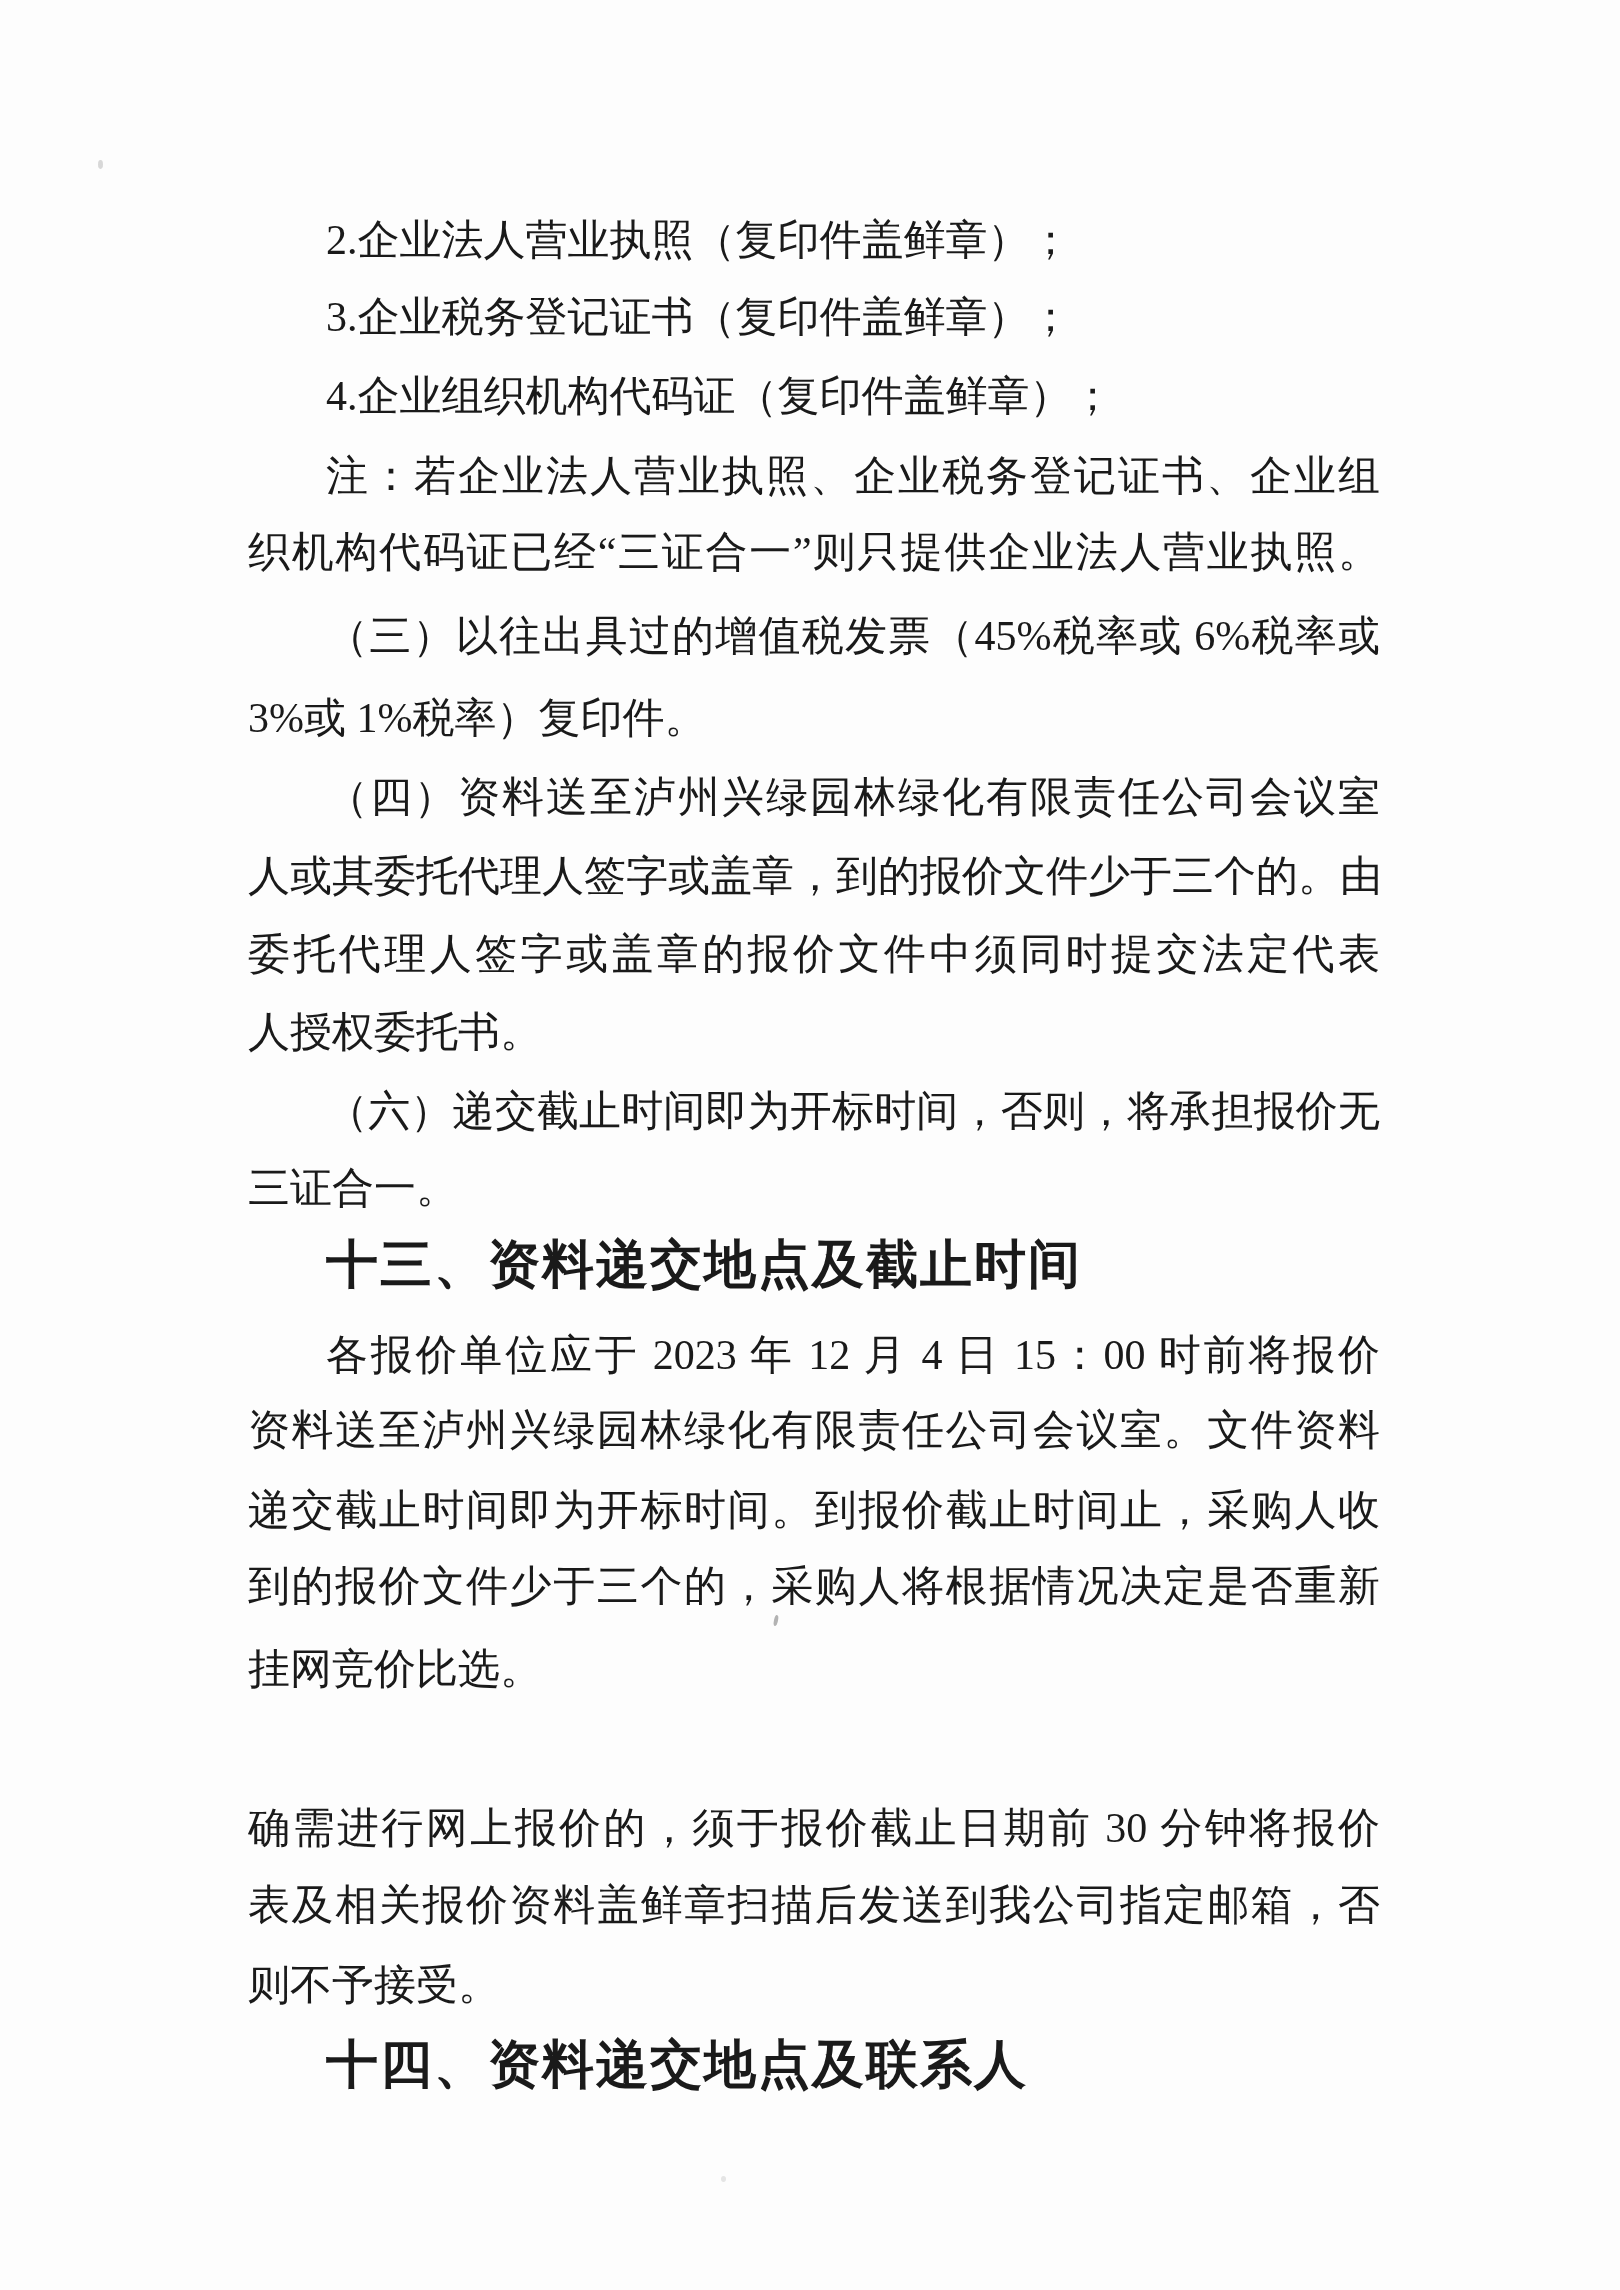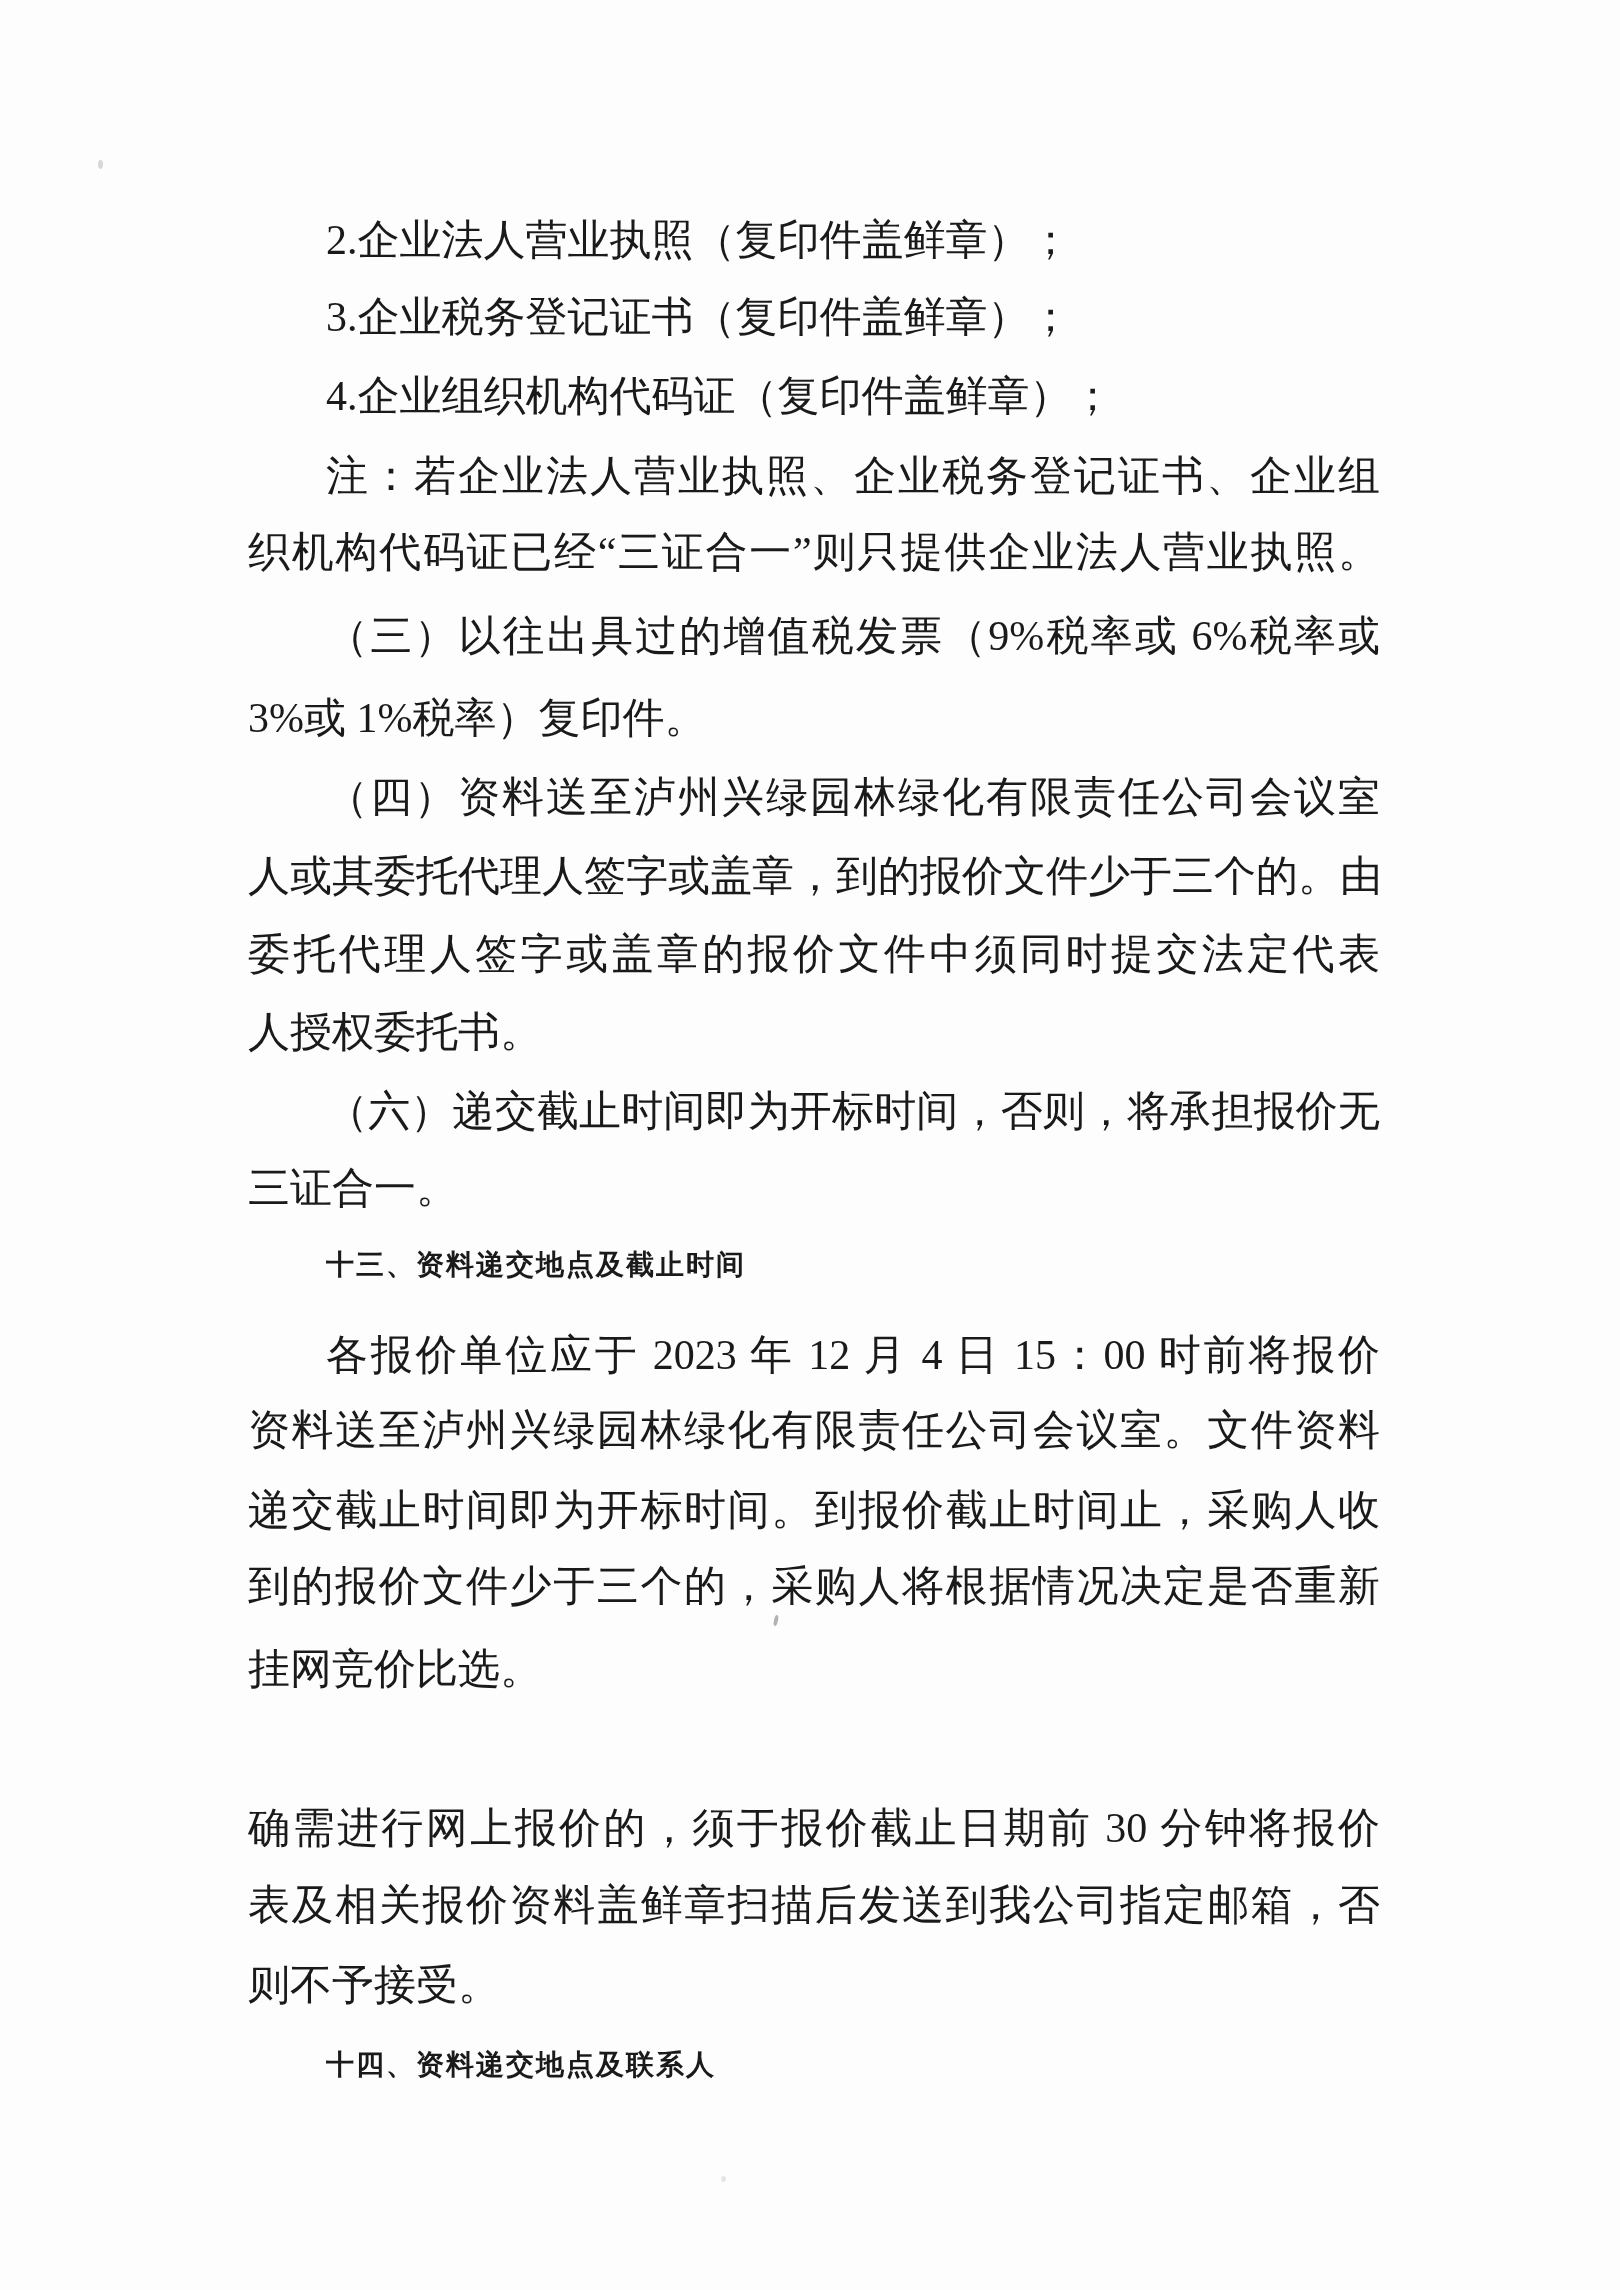--- a/index.html
+++ b/index.html
@@ -30,21 +30,21 @@
   .indent {
     padding-left: 78px;
   }
   .fill {
     text-align: justify;
     text-align-last: justify;
   }
   .hd {
     font-family: "Liberation Sans", "DejaVu Sans", sans-serif;
     font-weight: 700;
-    font-size: 28px;
+    font-size: 52px;
     letter-spacing: 2px;
   }
   .speck {
     position: absolute;
     background: rgba(50, 50, 50, 0.18);
     border-radius: 50%;
   }
   #speck1 { left: 98px; top: 160px; width: 4.9px;  height: 8.8px; }
   #speck2 { left: 774px; top: 1615px; width: 3.9px; height: 10.8px; background: rgba(40,40,40,0.35); transform: rotate(12deg); }
   #speck3 { left: 721px; top: 2176px; width: 4.9px; height: 5.9px; background: rgba(60,60,60,0.12); }
@@ -56,21 +56,21 @@
 
   <div class="speck" id="speck1"></div>
   <div class="speck" id="speck2"></div>
   <div class="speck" id="speck3"></div>
 
   <div class="ln indent" style="top:214px">2.企业法人营业执照（复印件盖鲜章）；</div>
   <div class="ln indent" style="top:291px">3.企业税务登记证书（复印件盖鲜章）；</div>
   <div class="ln indent" style="top:370px">4.企业组织机构代码证（复印件盖鲜章）；</div>
   <div class="ln indent fill" style="top:450px">注：若企业法人营业执照、企业税务登记证书、企业组</div>
   <div class="ln fill" style="top:526px">织机构代码证已经“三证合一”则只提供企业法人营业执照。</div>
-  <div class="ln indent fill" style="top:610px">（三）以往出具过的增值税发票（9%税率或 6%税率或</div>
+  <div class="ln indent fill" style="top:610px">（三）以往出具过的增值税发票（45%税率或 6%税率或</div>
   <div class="ln" style="top:692px">3%或 1%税率）复印件。</div>
   <div class="ln indent fill" style="top:771px">（四）资料送至泸州兴绿园林绿化有限责任公司会议室</div>
   <div class="ln fill" style="top:850px">人或其委托代理人签字或盖章，到的报价文件少于三个的。由</div>
   <div class="ln fill" style="top:928px">委托代理人签字或盖章的报价文件中须同时提交法定代表</div>
   <div class="ln" style="top:1006px">人授权委托书。</div>
   <div class="ln indent fill" style="top:1085px">（六）递交截止时间即为开标时间，否则，将承担报价无</div>
   <div class="ln" style="top:1162px">三证合一。</div>
   <div class="ln indent hd" style="top:1238px">十三、资料递交地点及截止时间</div>
   <div class="ln indent fill" style="top:1329px">各报价单位应于 2023 年 12 月 4 日 15：00 时前将报价</div>
   <div class="ln fill" style="top:1404px">资料送至泸州兴绿园林绿化有限责任公司会议室。文件资料</div>

